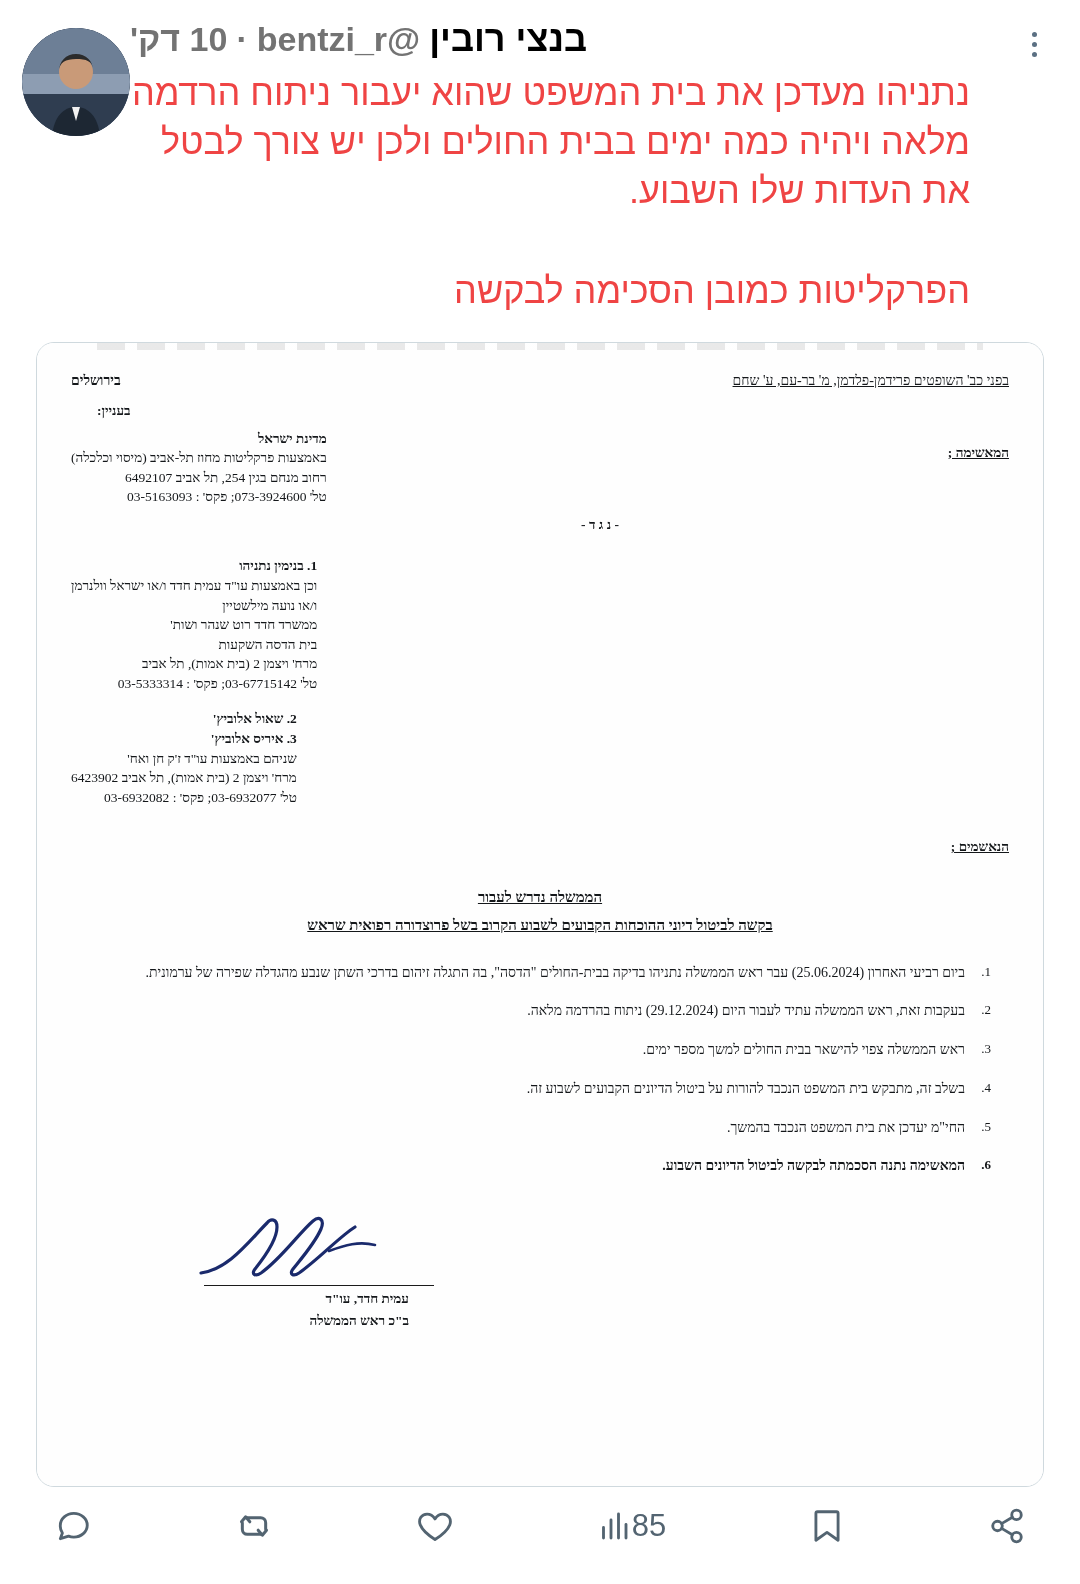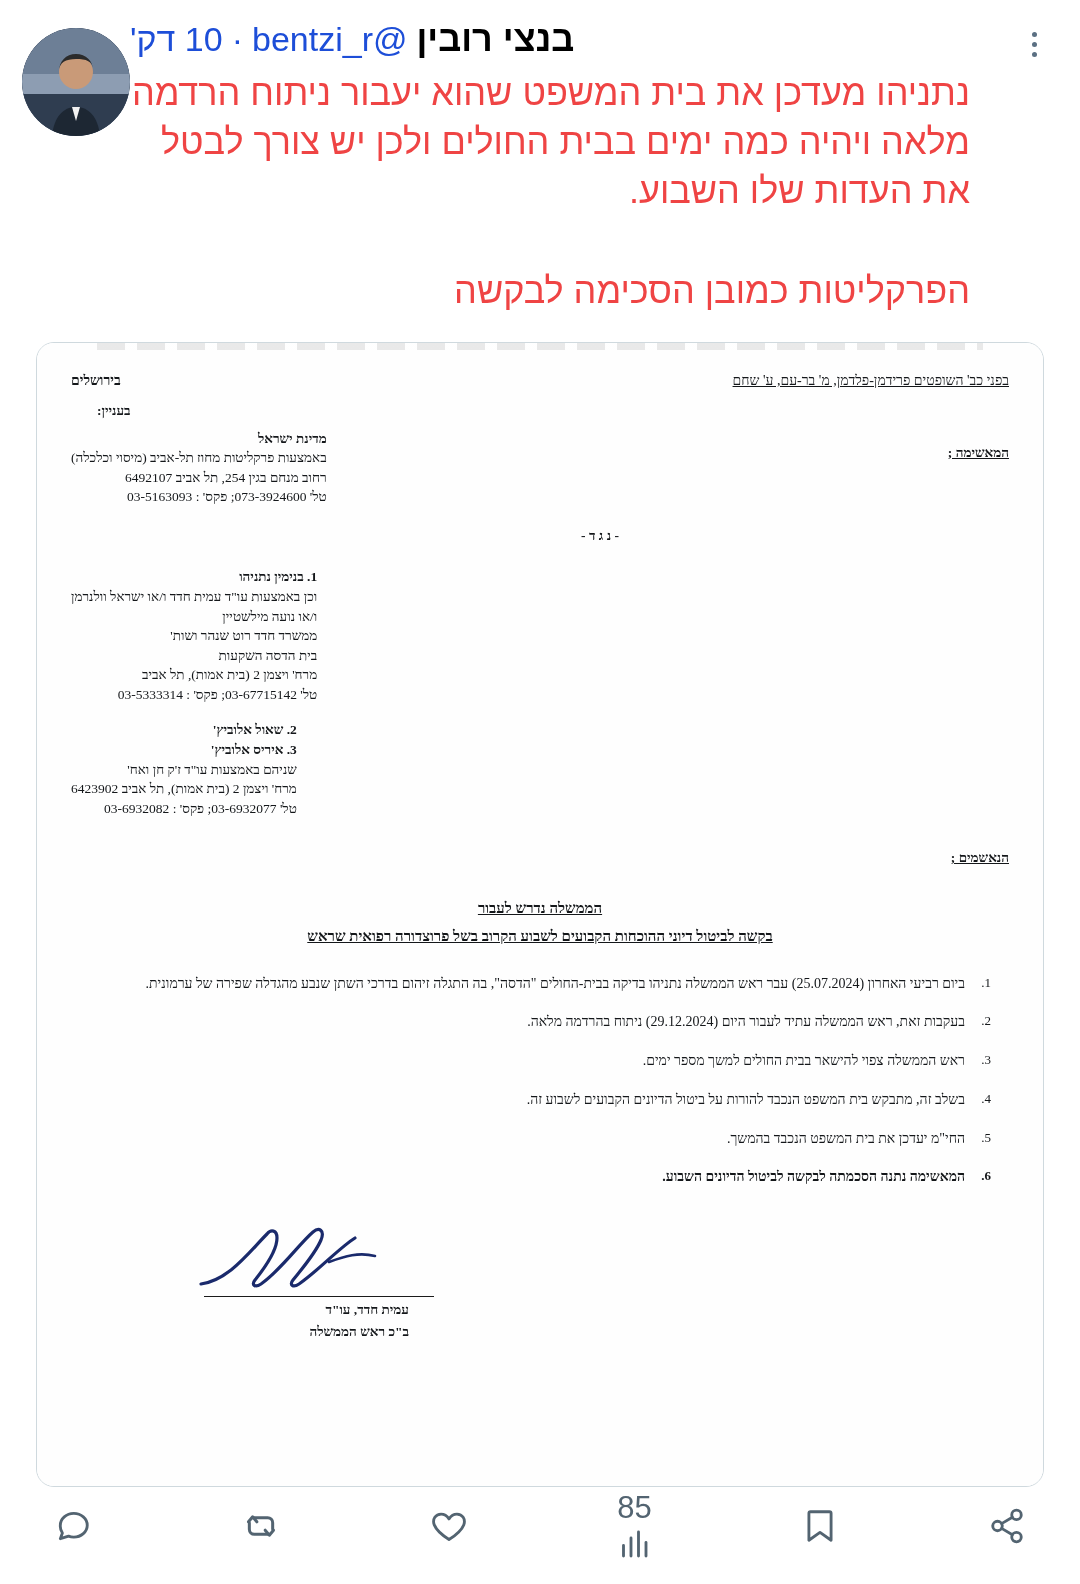--- a/index.html
+++ b/index.html
@@ -58,22 +58,22 @@
     display: flex;
     align-items: baseline;
     gap: 9px;
   }
   .displayname {
     font-weight: 700;
     color: #000000;
     font-size: 36px;
   }
   .handle, .sep, .time {
-    color: #1d4ed8;
-    font-weight: 400;
+    color: #737373;
+    font-weight: 700;
     font-size: 34px;
   }
   .tweettext {
     direction: rtl;
     text-align: right;
     font-size: 36px;
     line-height: 1.35;
     color: #ef4444;
     margin-top: 10px;
     max-width: 840px;
@@ -212,21 +212,20 @@
     align-items: center;
     justify-content: space-between;
     padding: 0 54px 18px 54px;
   }
   .act {
     display: flex;
     align-items: center;
     gap: 0;
     color: #536471;
     cursor: pointer;
-    flex-direction: column;
   }
   .act svg { display: block; }
   .act .cnt { font-size: 31px; color: #536471; font-family: "Liberation Sans", sans-serif; }
 </style>
 </head>
 <body>
 
 <div class="tweet">
 
   <div class="header">
@@ -286,21 +285,21 @@
       <div class="rowline">
         <div class="lbl">המאשימה ;</div>
         <div class="party">
           <div class="bold">מדינת ישראל</div>
           <div>באמצעות פרקליטות מחוז תל-אביב (מיסוי וכלכלה)</div>
           <div>רחוב מנחם בגין 254, תל אביב 6492107</div>
           <div>טל' 073-3924600; פקס' : 03-5163093</div>
         </div>
       </div>
 
-      <div class="doc-block center" style="margin-top:19px; margin-left:120px;text-align:center;">
+      <div class="doc-block center" style="margin-top:8px; margin-left:120px;text-align:center;">
         <span class="bold">- נ ג ד -</span>
       </div>
 
       <div class="rowline" style="margin-top:22px;">
         <div class="lbl" style="visibility:hidden;">.</div>
         <div class="party">
           <div class="bold">1. בנימין נתניהו</div>
           <div>וכן באמצעות עו"ד עמית חדד ו/או ישראל וולנרמן</div>
           <div>ו/או נועה מילשטיין</div>
           <div>ממשרד חדד רוט שנהר ושות'</div>
@@ -324,21 +323,21 @@
       <div class="rowline" style="margin-top:16px;">
         <div class="lbl" style="align-self:flex-end;">הנאשמים ;</div>
       </div>
 
       <div class="title-block">
         <div><span>הממשלה נדרש לעבור</span></div>
         <div><span>בקשה לביטול דיוני ההוכחות הקבועים לשבוע הקרוב בשל פרוצדורה רפואית שראש</span></div>
       </div>
 
       <ol class="clauses">
-        <li>ביום רביעי האחרון (25.07.2024) עבר ראש הממשלה נתניהו בדיקה בבית-החולים "הדסה", בה התגלה זיהום בדרכי השתן שנבע מהגדלה שפירה של ערמונית.</li>
+        <li>ביום רביעי האחרון (25.06.2024) עבר ראש הממשלה נתניהו בדיקה בבית-החולים "הדסה", בה התגלה זיהום בדרכי השתן שנבע מהגדלה שפירה של ערמונית.</li>
         <li>בעקבות זאת, ראש הממשלה עתיד לעבור היום (29.12.2024) ניתוח בהרדמה מלאה.</li>
         <li>ראש הממשלה צפוי להישאר בבית החולים למשך מספר ימים.</li>
         <li>בשלב זה, מתבקש בית המשפט הנכבד להורות על ביטול הדיונים הקבועים לשבוע זה.</li>
         <li>החי"מ יעדכן את בית המשפט הנכבד בהמשך.</li>
         <li class="bold">המאשימה נתנה הסכמתה לבקשה לביטול הדיונים השבוע.</li>
       </ol>
 
       <div class="sig">
         <svg width="260" height="80" viewBox="0 0 260 80" xmlns="http://www.w3.org/2000/svg">
           <path d="M12 62 C40 58 60 30 78 12 C82 7 88 8 88 16 C88 30 74 48 66 58 C62 63 66 66 72 62 C92 48 110 22 124 10 C130 5 136 8 132 18 C126 32 112 48 104 58 C100 63 104 66 110 62 C130 48 150 26 166 16" fill="none" stroke="#1a2a6c" stroke-width="3.2" stroke-linecap="round"></path>

